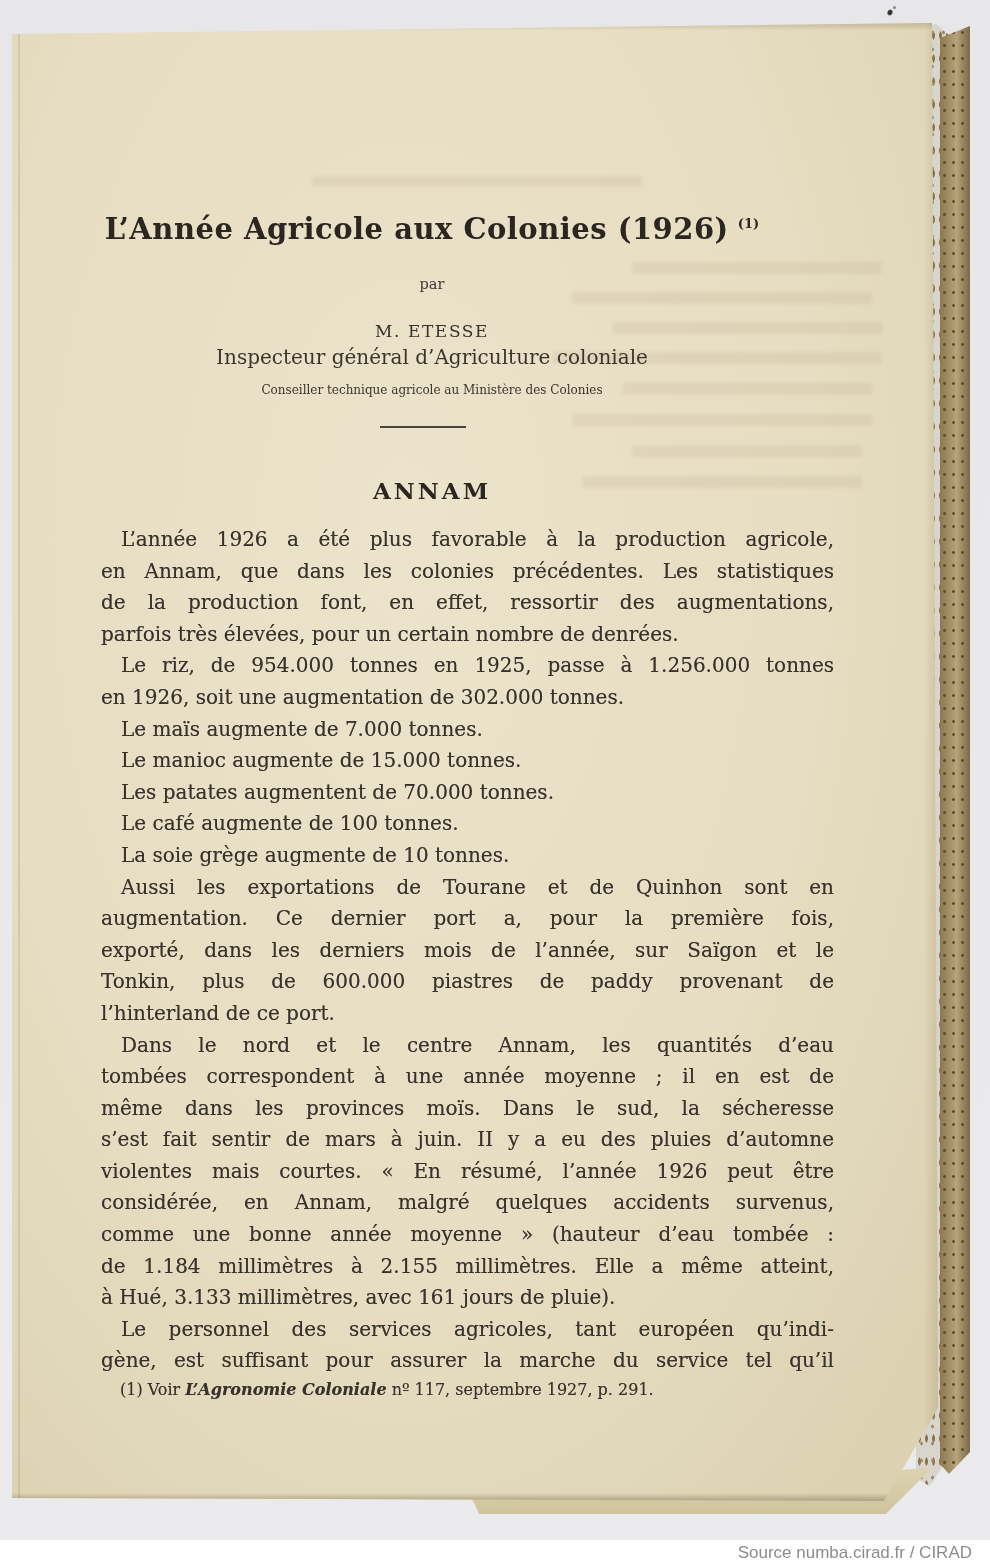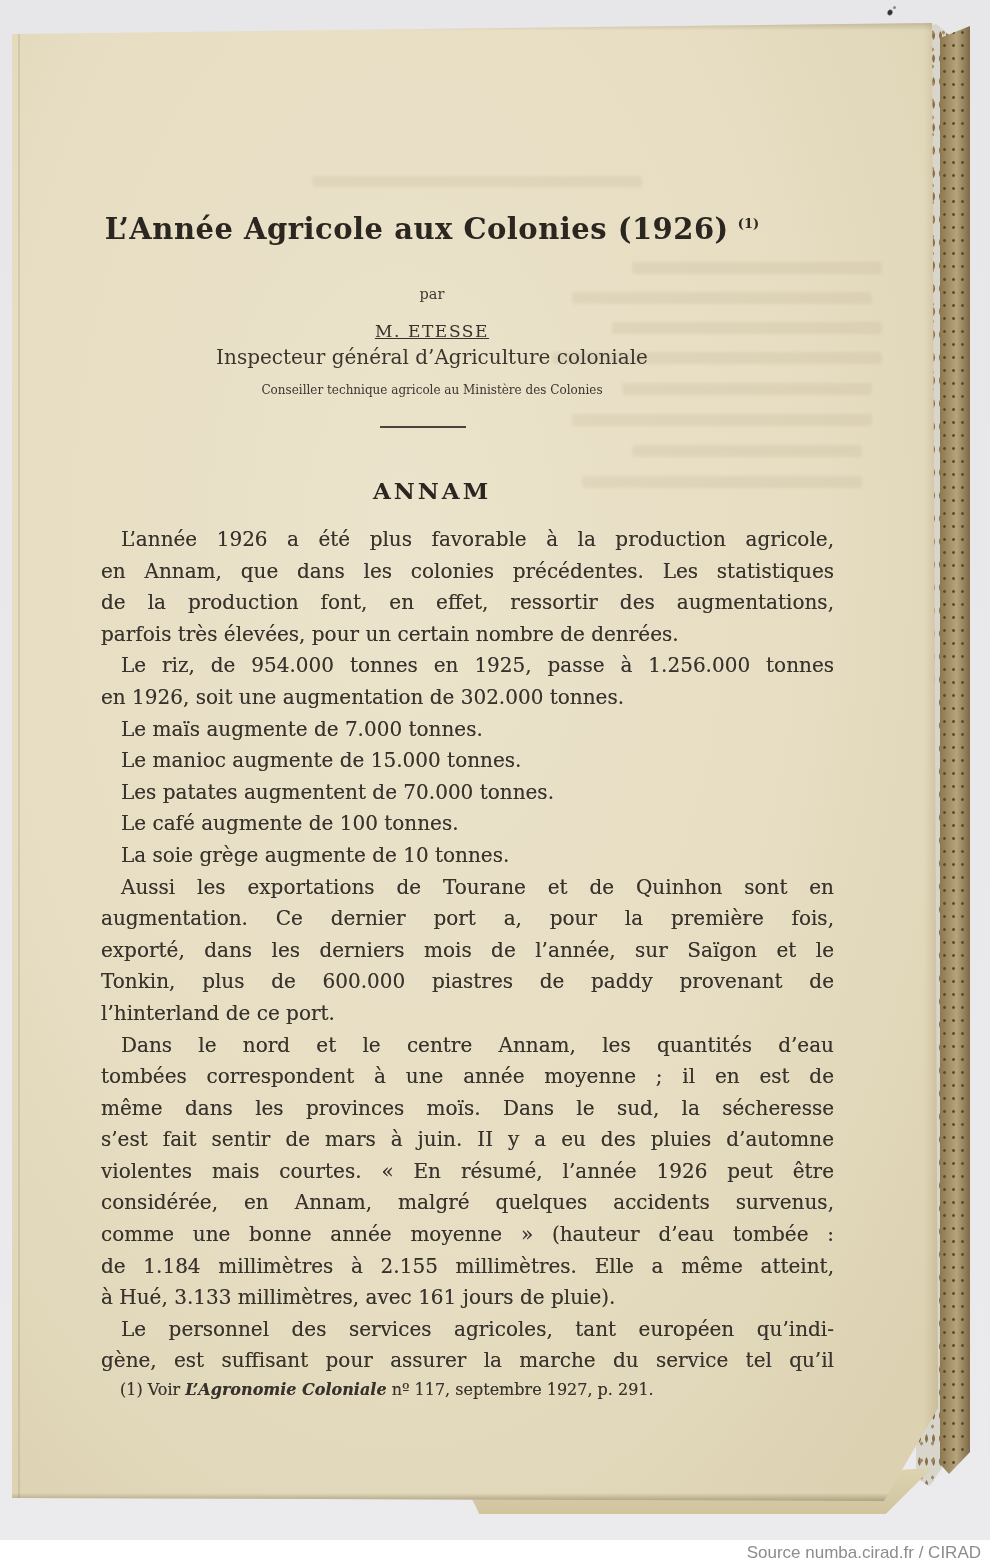--- a/index.html
+++ b/index.html
@@ -51,22 +51,22 @@
     background:linear-gradient(rgba(165,153,120,0), #ab9f7d 85%);}
   .edge-right{position:absolute; right:0; top:0; bottom:0; width:16px;
     background:linear-gradient(to right, rgba(150,130,90,0), rgba(150,130,90,.30));}
   .crease{position:absolute; left:6px; top:34px; bottom:4px; width:2px;
     background:rgba(120,100,70,.16);}
   .ghost{position:absolute; background:rgba(158,132,88,.11); filter:blur(1.6px); border-radius:3px;}
   
   .center-block{position:absolute; left:55px; width:730px; text-align:center; color:#35302a;}
   .doc-title{top:212px; font-size:29px; font-weight:bold; letter-spacing:.5px; color:#2b2620; white-space:nowrap;}
   .doc-title sup{font-size:13px; font-weight:bold; letter-spacing:0; margin-left:9px;}
-  .byline{top:286px; font-size:14.5px; color:#403a32;text-align:center;}
-  .author{top:321px; font-size:17px; letter-spacing:1.6px; color:#38332c;text-decoration:underline;}
+  .byline{top:276px; font-size:14.5px; color:#403a32;text-align:center;}
+  .author{top:321px; font-size:17px; letter-spacing:1.6px; color:#38332c;}
   .role-1{top:345px; font-size:20px; color:#3b352d;}
   .role-2{top:383px; font-size:12px; color:#3b352d;}
   .rule{position:absolute; left:368px; top:426px; width:86px; height:2px; background:#4a443b;}
   .section-heading{top:477px; font-size:23px; font-weight:bold; letter-spacing:3px; color:#2b2620;}
   
   .body-text{
     position:absolute; left:89px; top:524px; width:733px;
     font-size:20px; line-height:31.6px; color:#37322b;
     text-shadow:0 0 .4px rgba(55,50,43,.55);
   }
@@ -77,21 +77,21 @@
     position:absolute; left:108px; top:1380px; width:660px;
     font-size:16px; color:#37322b; text-shadow:0 0 .4px rgba(55,50,43,.5);
   }
   .footnote .it{font-style:italic; font-weight:600;}
   
   .caption-bar{
     position:absolute; left:0; top:1540px; width:990px; height:26px;
     background:#ffffff; z-index:7;
     font-family:"Liberation Sans","DejaVu Sans",sans-serif;
     font-size:17px; color:#8c8c8c; line-height:25px; text-align:right;
-    box-sizing:border-box; padding-right:9px;
+    box-sizing:border-box; padding-right:18px;
   }
 </style>
 </head>
 <body>
 
 <div class="stage">
 
   <div class="fore-edge"></div>
   <div class="cover-edge"></div>
   <div class="under-page"></div>

